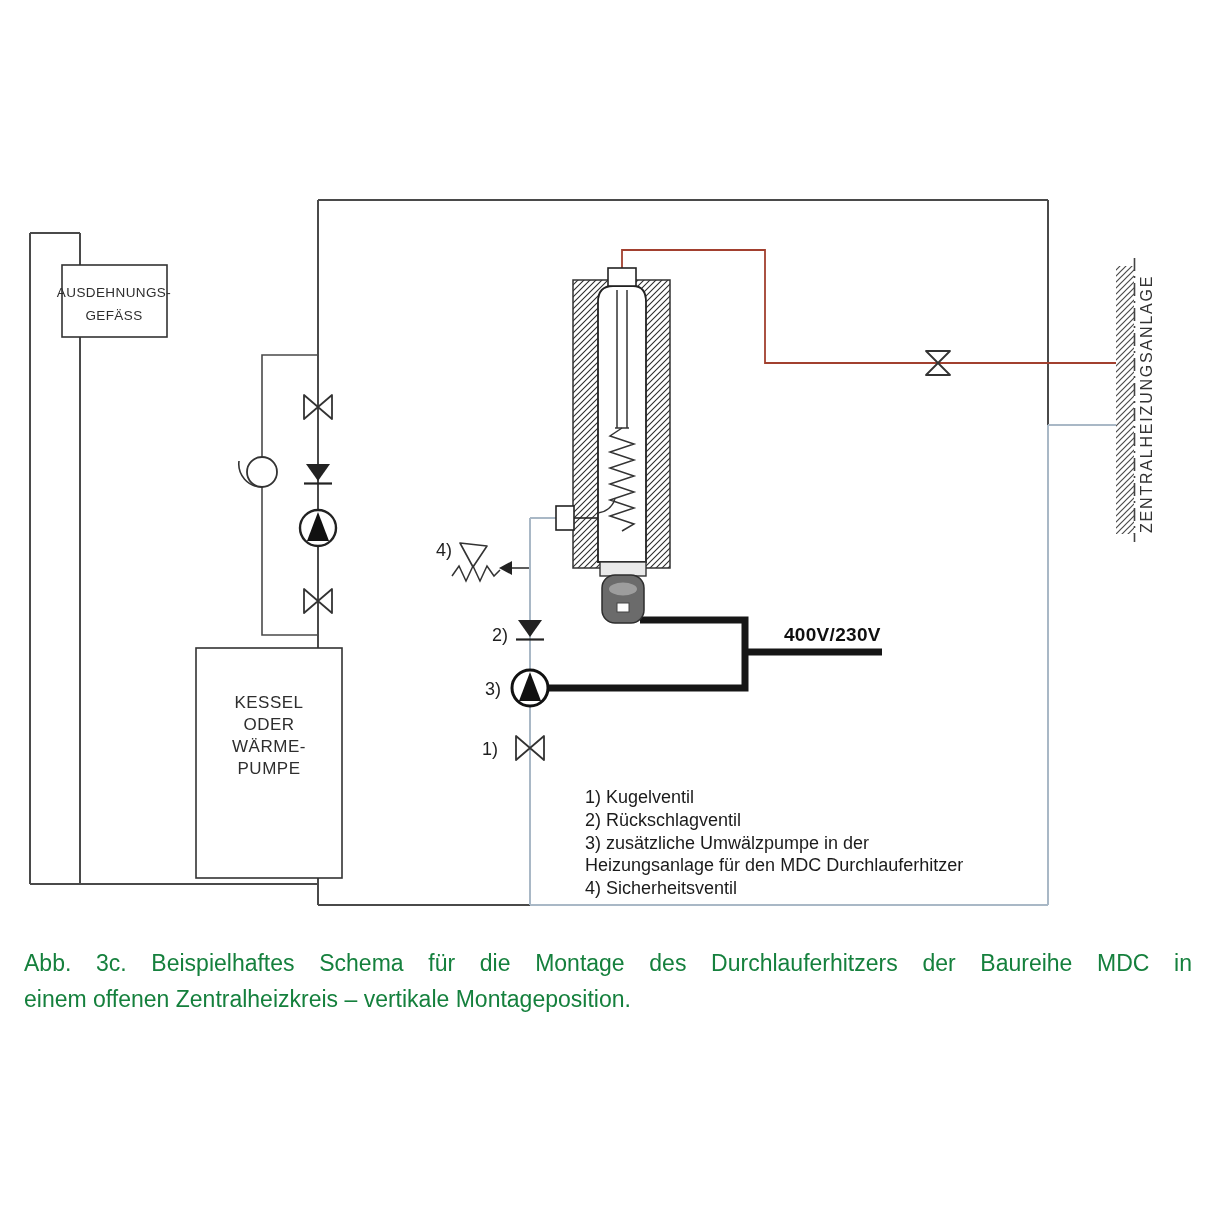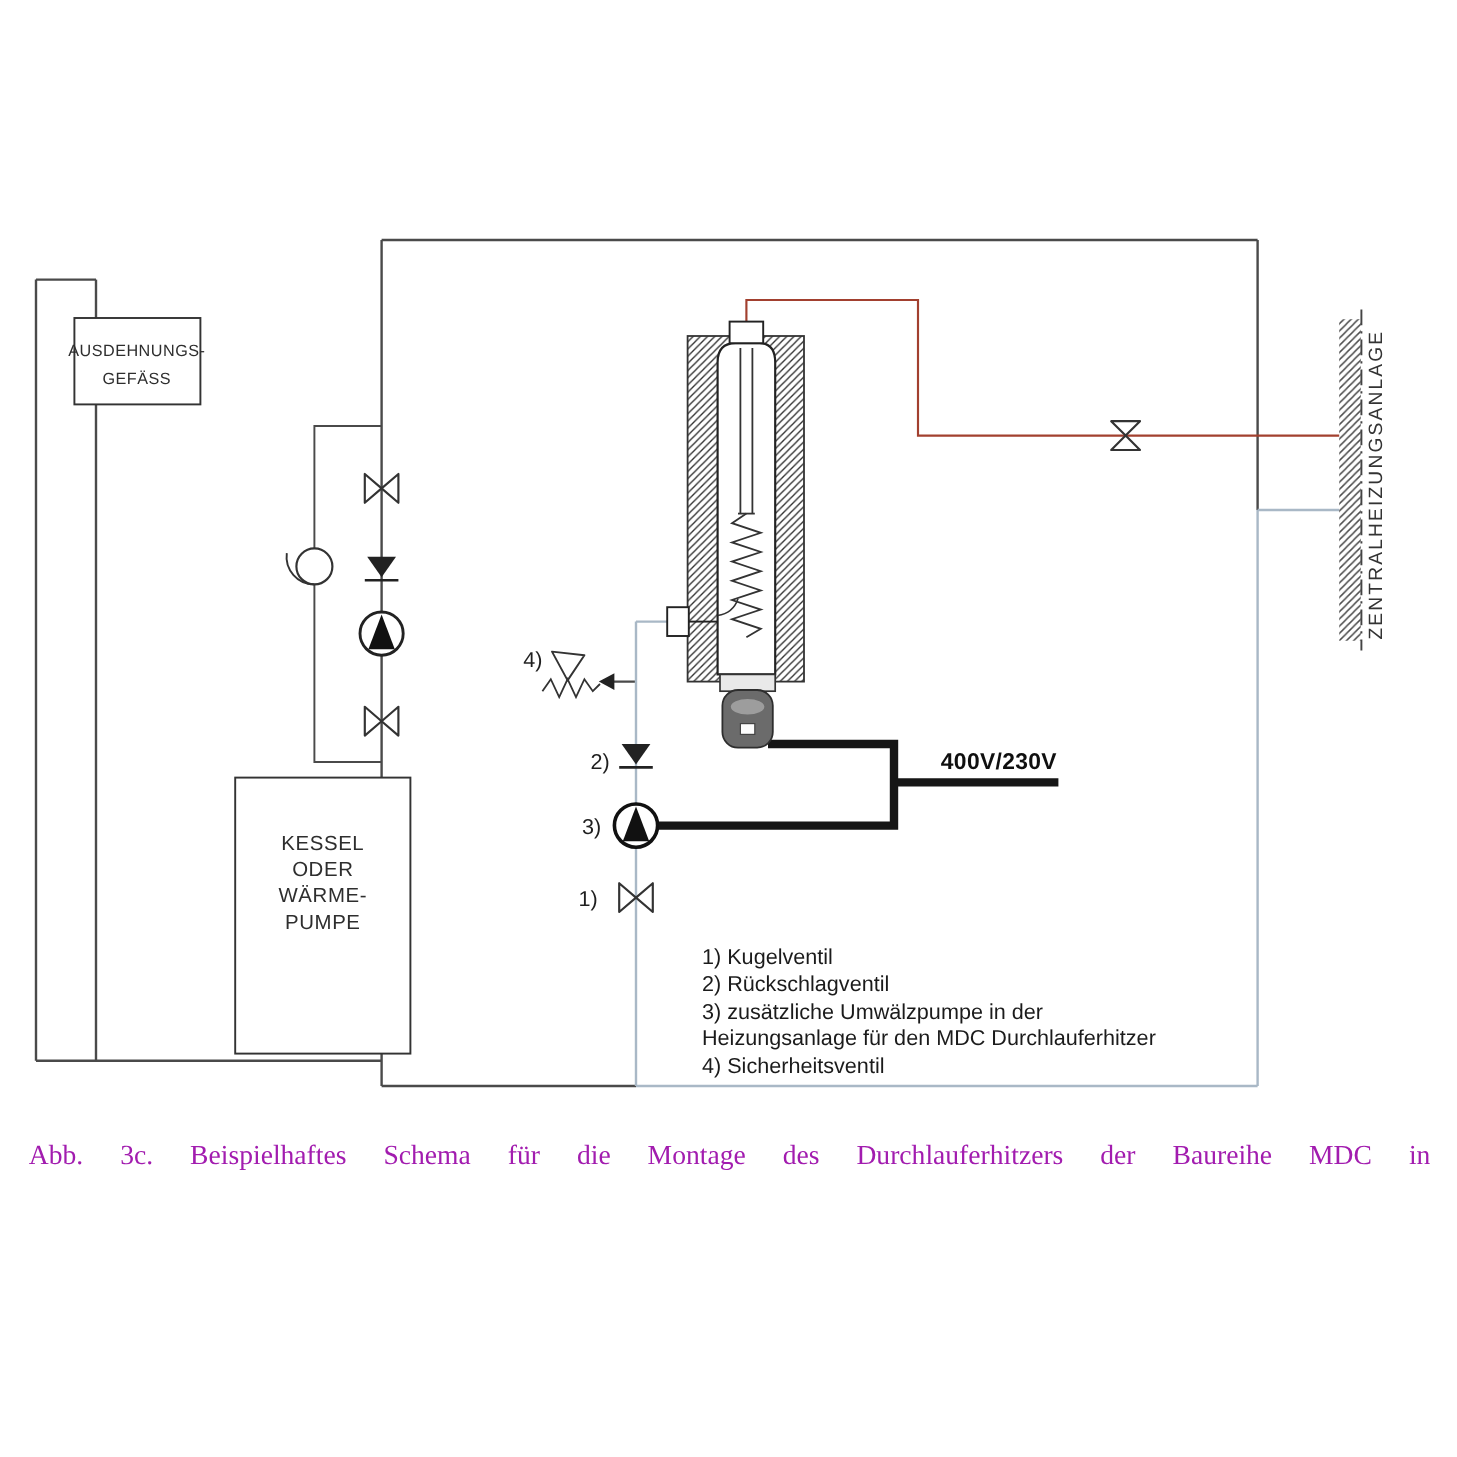--- a/index.html
+++ b/index.html
@@ -6,21 +6,21 @@
   .page { position:relative; width:1214px; height:1214px; background:#ffffff; overflow:hidden; }
   svg { position:absolute; left:0; top:0; }
   svg text { font-family:"Liberation Sans", sans-serif; }
   .box-label   { font-size:13.5px; fill:#2e2e2e; text-anchor:middle; letter-spacing:0.4px; }
   .kessel-label{ font-size:17px;   fill:#2e2e2e; text-anchor:middle; letter-spacing:0.5px; }
   .callout     { font-size:18px;   fill:#1f1f1f; }
   .legend-text { font-size:18px;   fill:#1b1b1b; }
   .voltage     { font-size:19px;   font-weight:bold; fill:#0f0f0f; letter-spacing:0.3px; }
   .vert-label  { font-size:16px;   fill:#333333; letter-spacing:1.8px; }
   .caption { position:absolute; left:24px; top:950px; width:1168px;
-             font-family:Liberation Serif, serif; font-size:23px; color:#a21caf; }
+             font-family:Liberation Sans, sans-serif; font-size:23px; color:#15803d; }
   .cap-line1 { text-align:justify; text-align-last:justify; }
   .cap-line2 { margin-top:9px; }
 </style>
 </head>
 <body>
 
 <div class="page">
 
 <svg width="1214" height="1214" viewBox="0 0 1214 1214">
   <defs>
@@ -160,15 +160,16 @@
     <text class="legend-text" x="585" y="803">1) Kugelventil</text>
     <text class="legend-text" x="585" y="826">2) Rückschlagventil</text>
     <text class="legend-text" x="585" y="849">3) zusätzliche Umwälzpumpe in der</text>
     <text class="legend-text" x="585" y="871">Heizungsanlage für den MDC Durchlauferhitzer</text>
     <text class="legend-text" x="585" y="894">4) Sicherheitsventil</text>
   </g>
 </svg>
 
 <div class="caption">
   <div class="cap-line1">Abb. 3c. Beispielhaftes Schema für die Montage des Durchlauferhitzers der Baureihe MDC in</div>
+  <div class="cap-line2">einem offenen Zentralheizkreis – vertikale Montageposition.</div>
 </div>
 
 </div>
 
 </body></html>

